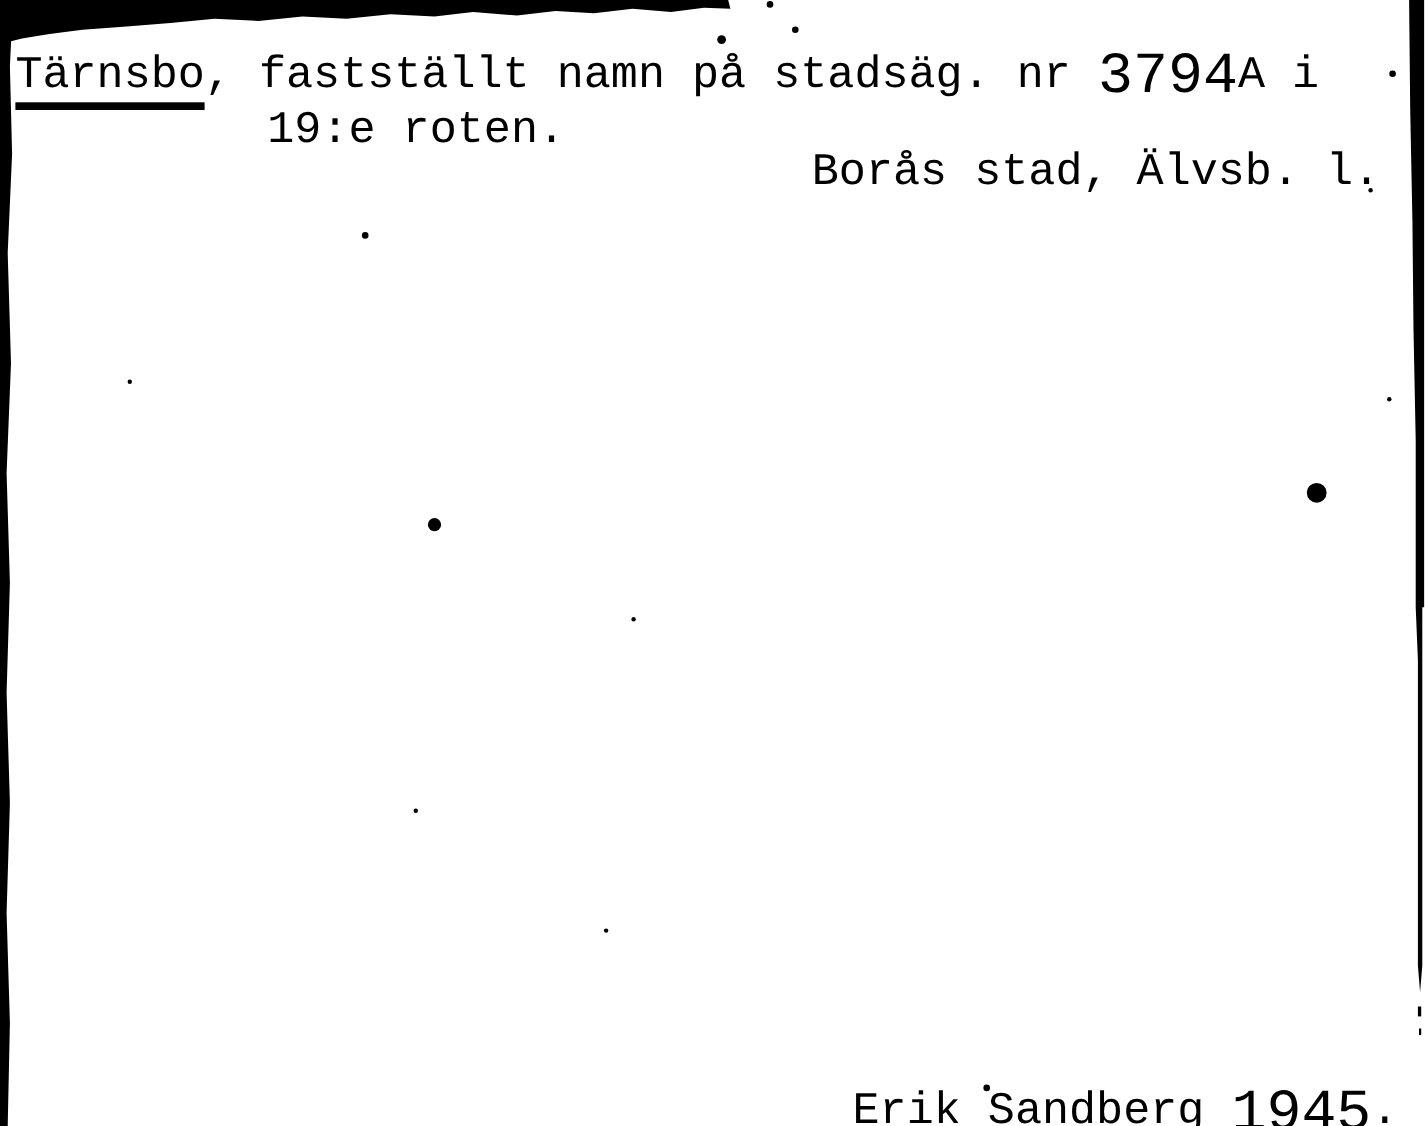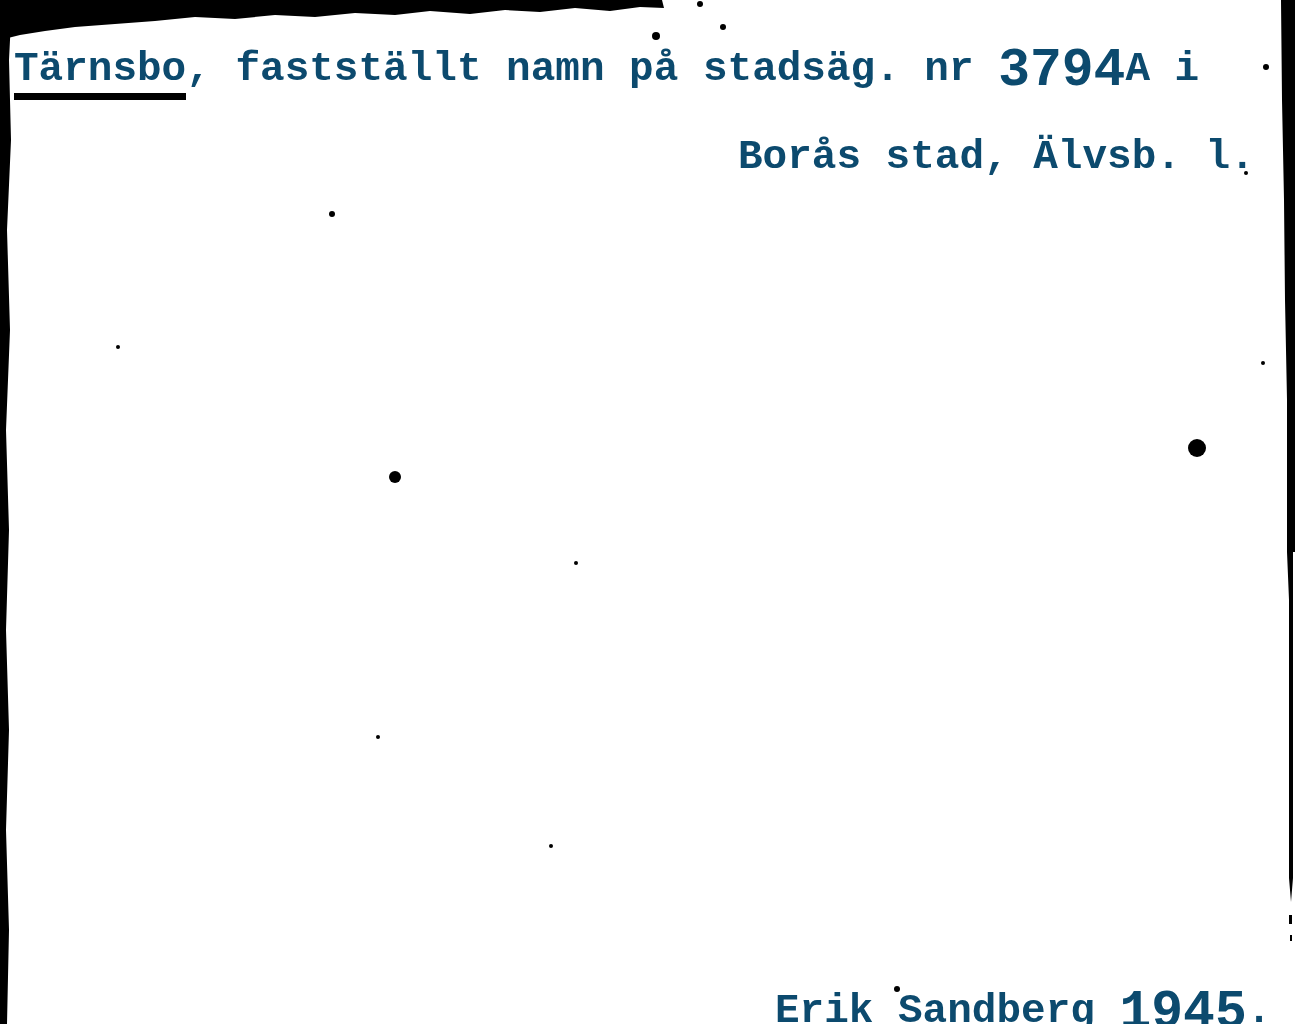--- a/index.html
+++ b/index.html
@@ -3,22 +3,22 @@
 <meta charset="utf-8">
 <style>
   html, body { margin: 0; padding: 0; background: #ffffff; }
   .page {
     position: relative;
     width: 1295px;
     height: 1024px;
     background: #ffffff;
     overflow: hidden;
     font-family: "Liberation Mono", "DejaVu Sans Mono", monospace;
-    font-weight: bold;
-    color: #0c4a6e;
+    font-weight: normal;
+    color: #000000;
   }
   .line {
     position: absolute;
     white-space: pre;
     font-size: 41px;
     line-height: 46px;
     letter-spacing: 0;
   }
   .l1 { left: 14px;  top: 46px;  }
   .l2 { left: 243px; top: 96px;  }
@@ -72,19 +72,20 @@
     <circle fill="#000" cx="656" cy="36" r="4"></circle>
     <circle fill="#000" cx="524" cy="8" r="2"></circle>
     <circle fill="#000" cx="1266" cy="67" r="3"></circle>
     <circle fill="#000" cx="1246" cy="173" r="2"></circle>
     <circle fill="#000" cx="1263" cy="363" r="2"></circle>
     <circle fill="#000" cx="118" cy="347" r="2"></circle>
   </svg>
 
   <div class="line l1"><span class="headword">Tärnsbo</span><span>, fastställt namn på stadsäg. nr </span><span class="bignum">3794</span><span>A i</span></div>
 
+  <div class="line l2">19:e roten.</div>
 
   <div class="line l3">Borås stad, Älvsb. l.</div>
 
 
   <div class="line l5"><span>Erik Sandberg </span><span class="bignum">1945</span><span>.</span></div>
 
 </div>
 
 </body></html>

